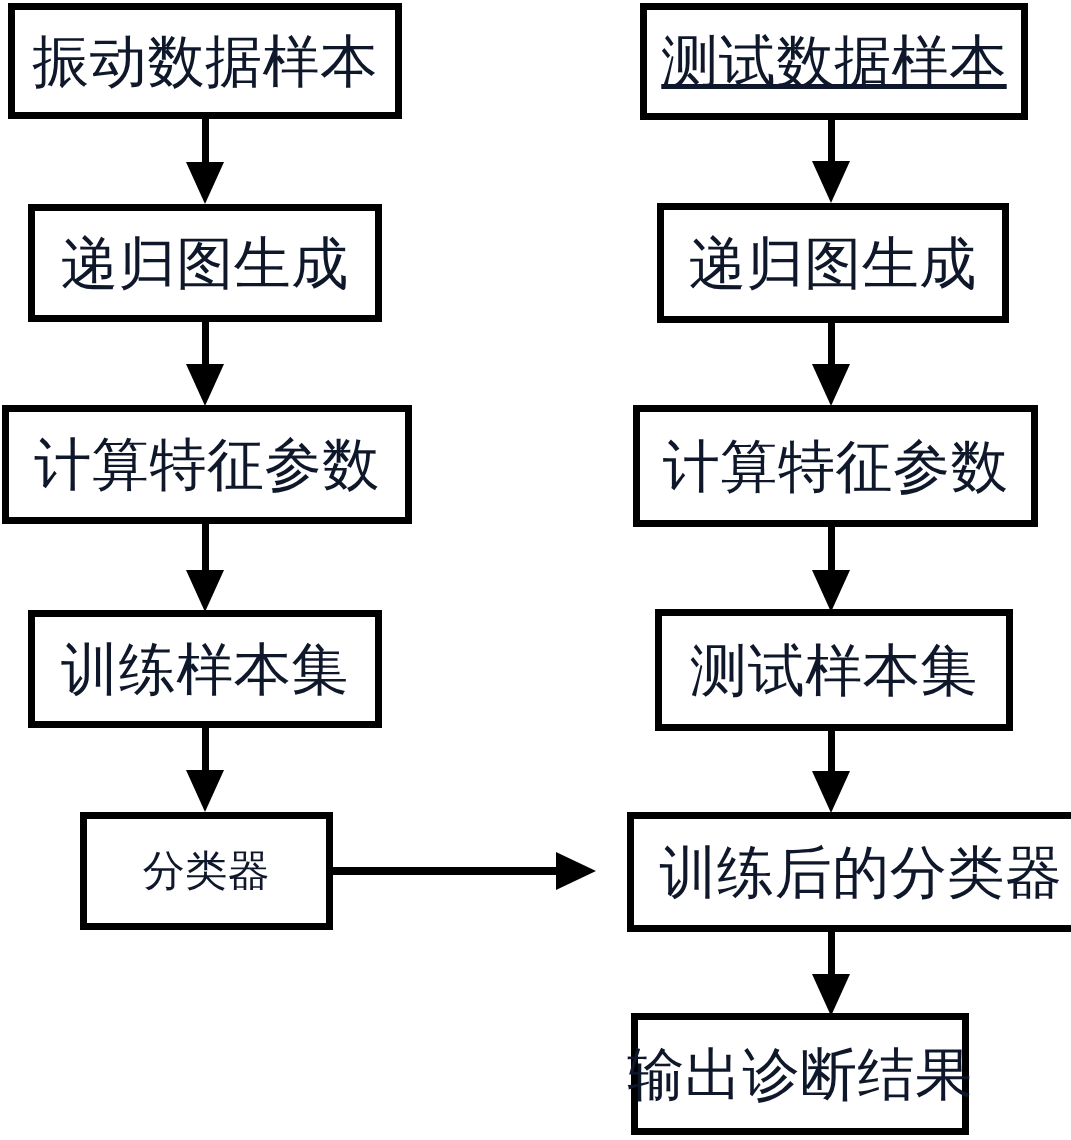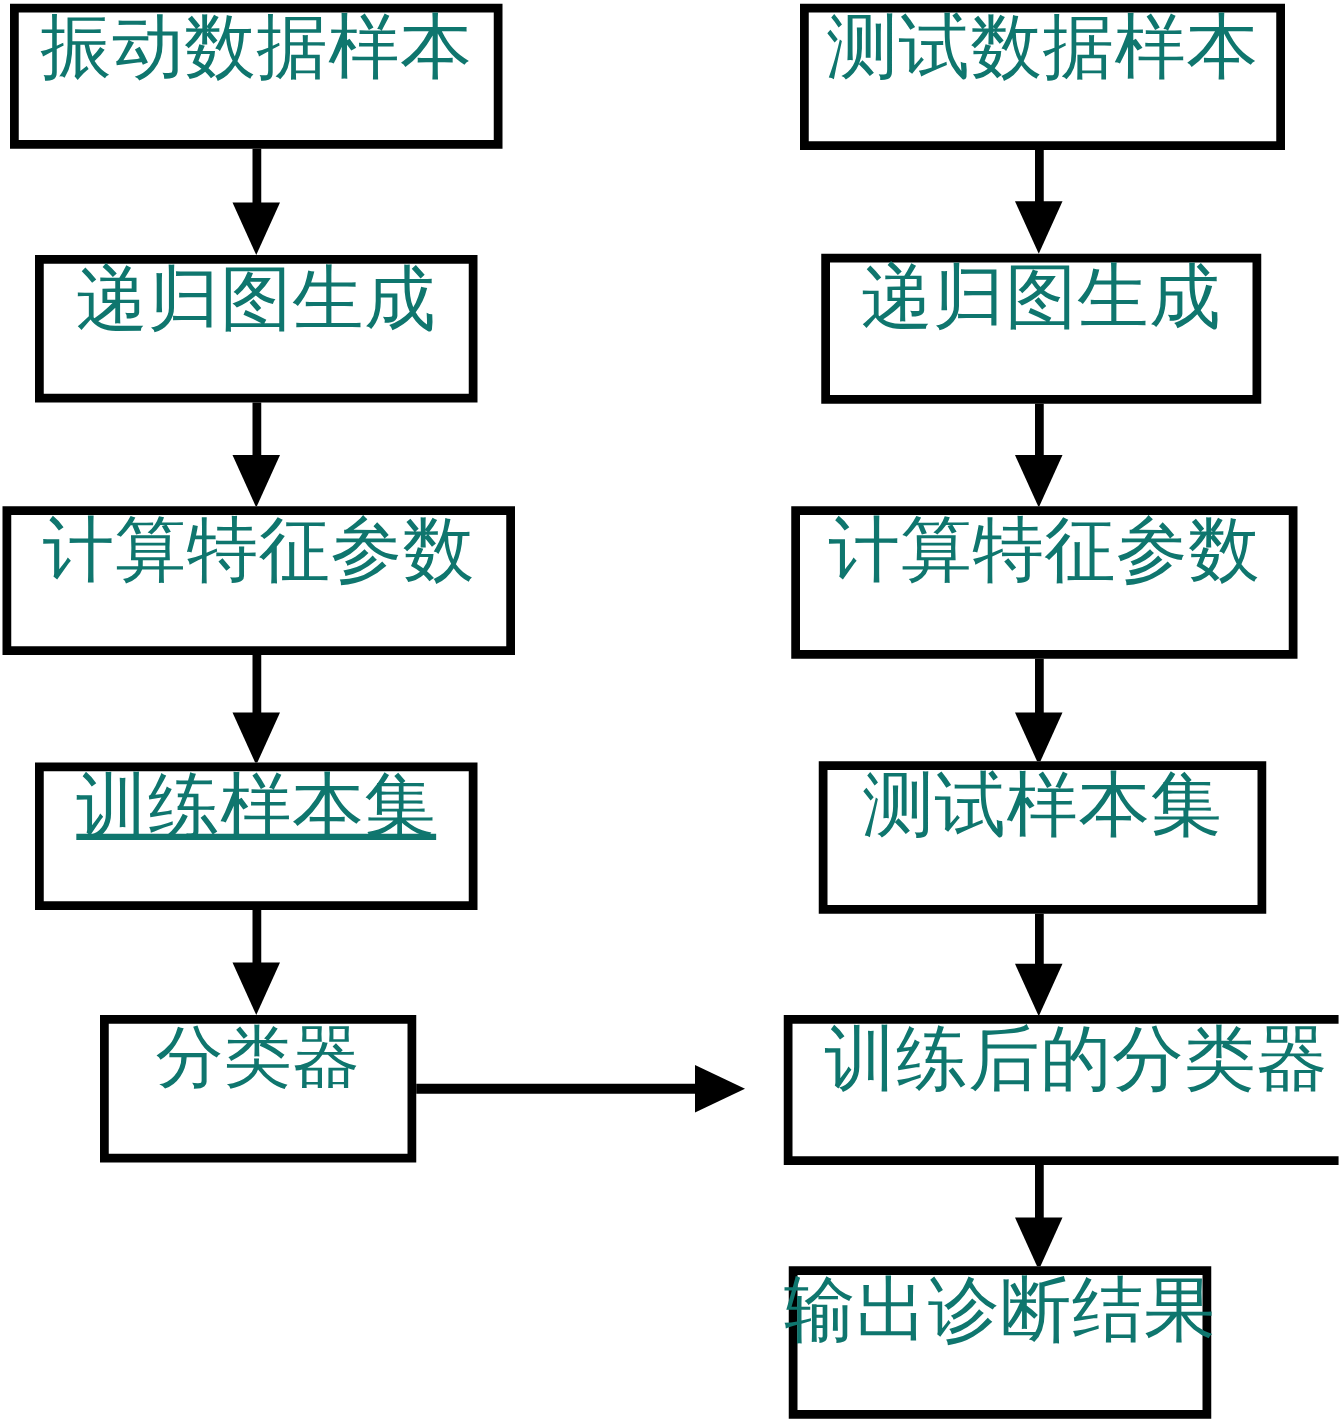--- a/index.html
+++ b/index.html
@@ -14,23 +14,23 @@
     background: #ffffff;
     overflow: hidden;
     font-family: "DejaVu Sans", "Liberation Sans", sans-serif;
   }
   .node {
     position: absolute;
     box-sizing: border-box;
     border: 7px solid #000000;
     background: #ffffff;
     display: flex;
-    align-items: flex-start;
+    align-items: center;
     justify-content: center;
-    color: #0f766e;
+    color: #0f172a;
     line-height: 1;
     white-space: nowrap;
   }
   .node-label {
     display: block;
     letter-spacing: 0.01em;
   }
   .vconn {
     position: absolute;
     width: 7px;
@@ -77,35 +77,35 @@
   <div class="vconn" style="left:202px; top:322px; height:46px;"></div>
   <div class="arrow-down" style="left:186px; top:364px;"></div>
 
   <div class="node" style="left:2px; top:405px; width:410px; height:119px;">
     <span class="node-label" style="font-size:57px;">计算特征参数</span>
   </div>
 
   <div class="vconn" style="left:202px; top:524px; height:48px;"></div>
   <div class="arrow-down" style="left:186px; top:570px;"></div>
 
-  <div class="node" style="left:28px; top:610px; width:354px; height:118px;text-decoration:underline;">
+  <div class="node" style="left:28px; top:610px; width:354px; height:118px;">
     <span class="node-label" style="font-size:57px;">训练样本集</span>
   </div>
 
   <div class="vconn" style="left:202px; top:728px; height:44px;"></div>
   <div class="arrow-down" style="left:186px; top:770px;"></div>
 
   <div class="node" style="left:80px; top:812px; width:253px; height:118px;">
-    <span class="node-label" style="font-size:54px;">分类器</span>
+    <span class="node-label" style="font-size:42px;">分类器</span>
   </div>
 
   <div class="hconn" style="left:333px; top:867px; width:223px;"></div>
   <div class="arrow-right" style="left:556px; top:852px;"></div>
 
-  <div class="node" style="left:640px; top:3px; width:388px; height:117px;">
+  <div class="node" style="left:640px; top:3px; width:388px; height:117px;text-decoration:underline;">
     <span class="node-label" style="font-size:57px;">测试数据样本</span>
   </div>
 
   <div class="vconn" style="left:828px; top:120px; height:44px;"></div>
   <div class="arrow-down" style="left:812px; top:161px;"></div>
 
   <div class="node" style="left:657px; top:203px; width:352px; height:120px;">
     <span class="node-label" style="font-size:57px;">递归图生成</span>
   </div>
 

